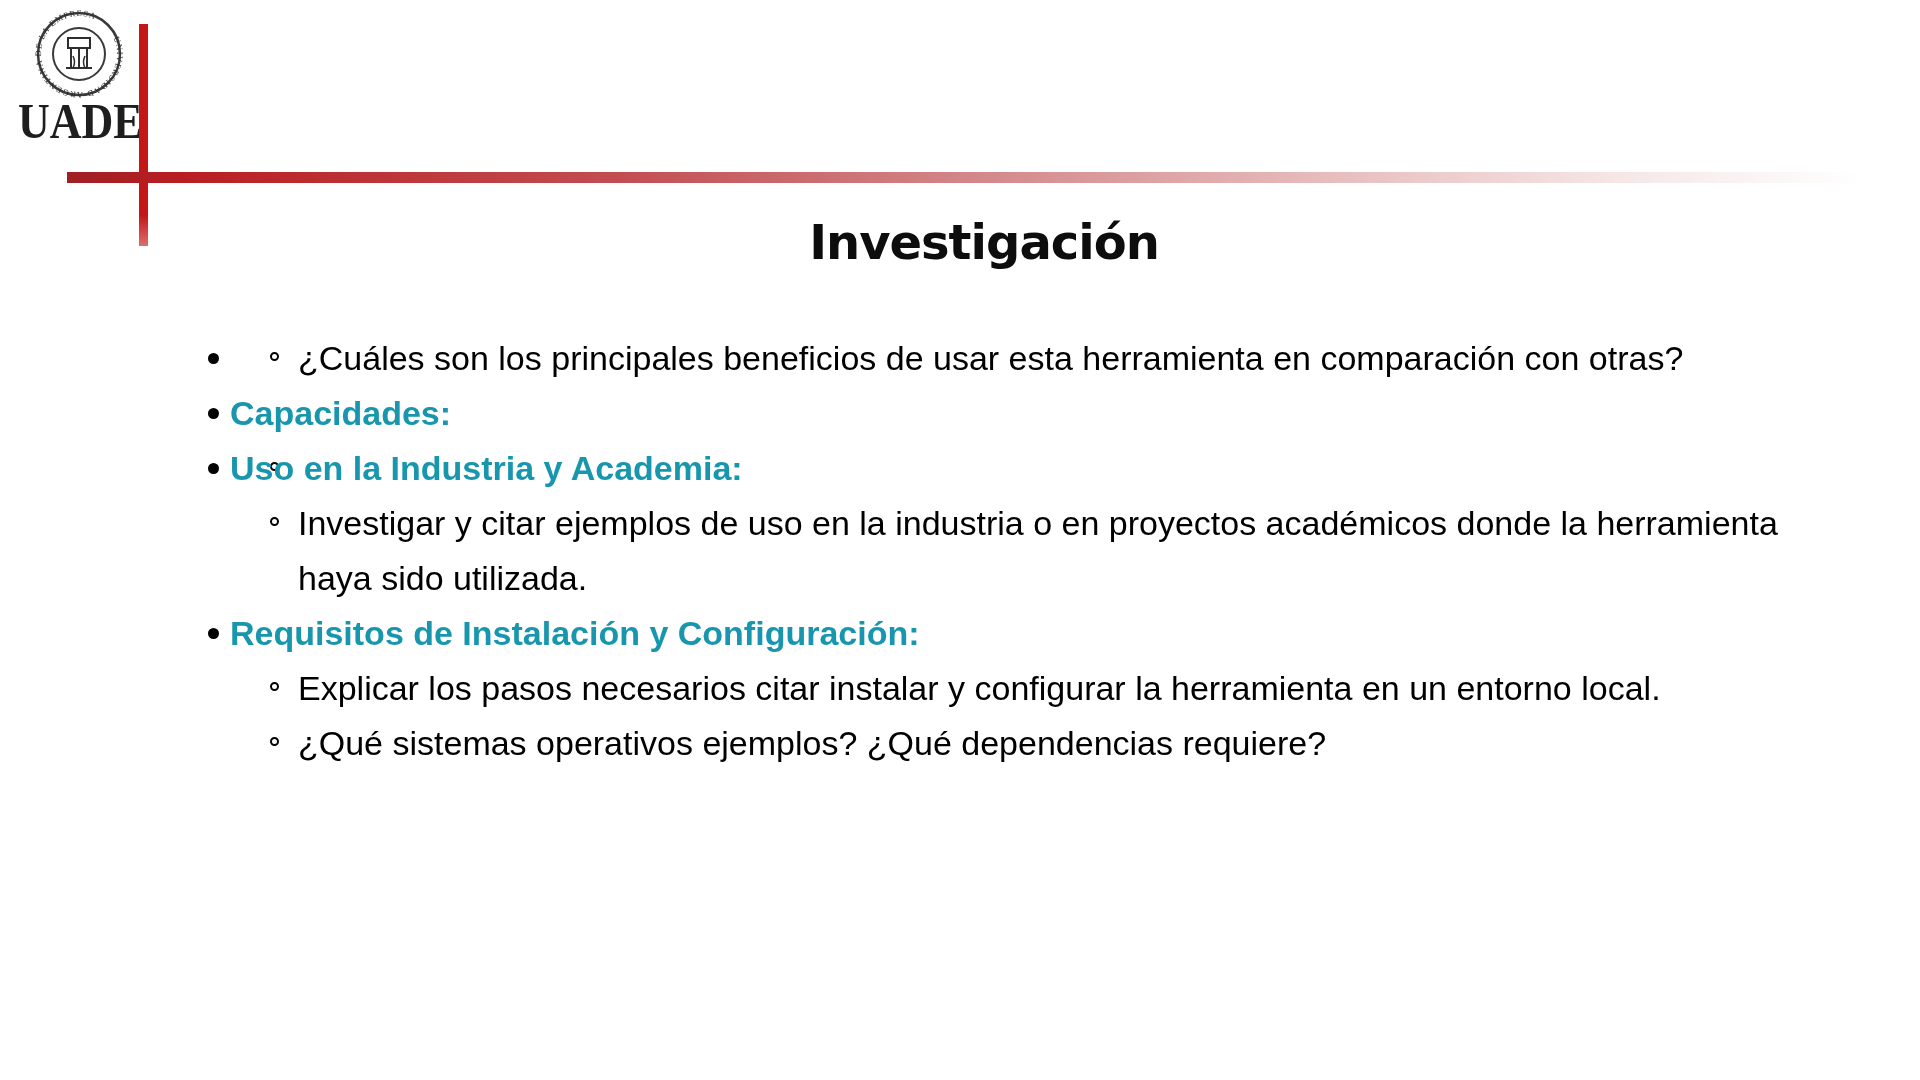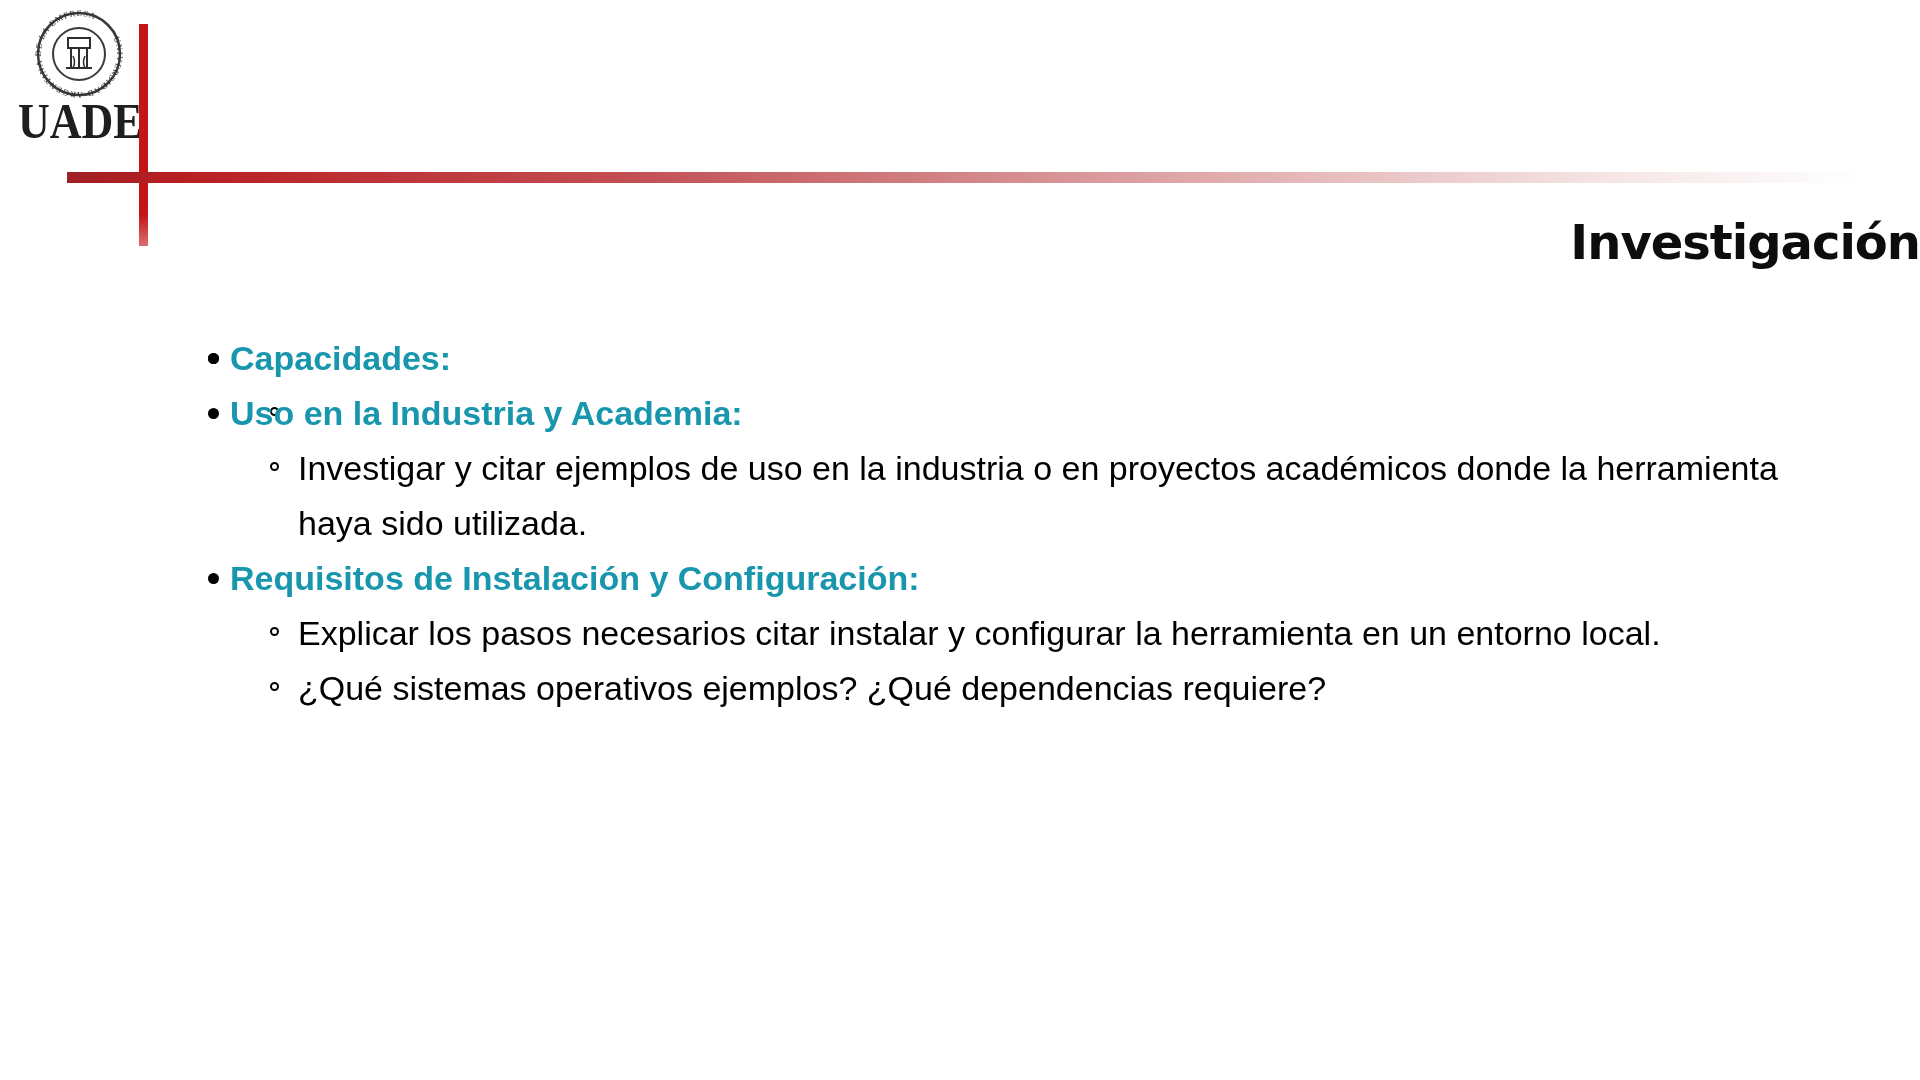--- a/index.html
+++ b/index.html
@@ -15,21 +15,21 @@
               color:#1e1e1e; letter-spacing:0px; transform:scaleX(0.88); transform-origin:left; }
 
   
   .vline { position:absolute; left:139px; top:24px; width:9px; height:222px;
            background:linear-gradient(to bottom, #c41617 0%, #c41617 86%, #dd6f70 100%); }
   .hline { position:absolute; left:67px; top:172px; width:1853px; height:11px;
            background:linear-gradient(to right, #9f2024 0%, #b81e21 6%, #c24e52 30%,
                        #d48a8c 50%, #e7bcbd 68%, #f6e7e7 84%, #ffffff 97%); }
 
   
-  .title { position:absolute; left:48px; top:214px; width:1872px; text-align:right;
+  .title { position:absolute; left:48px; top:214px; width:1872px; text-align:center;
            font-family:"DejaVu Sans", sans-serif; font-weight:bold; font-size:48px;
            color:#0d0d0d; letter-spacing:-1px; }
 
   
   .content { position:absolute; left:207px; top:331px; width:1583px;
              font-size:34px; line-height:55px; color:#000000; }
   .line { position:relative; }
   .l1 { padding-left:23px; }
   .l1 .h { color:#1896ad; font-weight:bold; }
   .dot { position:absolute; left:1px; top:22px; width:11px; height:11px;
@@ -69,20 +69,24 @@
   <div class="vline"></div>
   <div class="hline"></div>
 
   <div class="title">Investigación</div>
 
   <div class="content">
 
     <div class="line l1">
       <span class="dot"></span>
     </div>
+    <div class="line l2">
+      <span class="circ"></span>
+      <span class="t">¿Cuáles son los principales beneficios de usar esta herramienta en comparación con otras?</span>
+    </div>
 
     <div class="line l1">
       <span class="dot"></span>
       <span class="h">Capacidades:</span>
     </div>
     <div class="line l2">
       <span class="circ"></span>
     </div>
 
     <div class="line l1">

